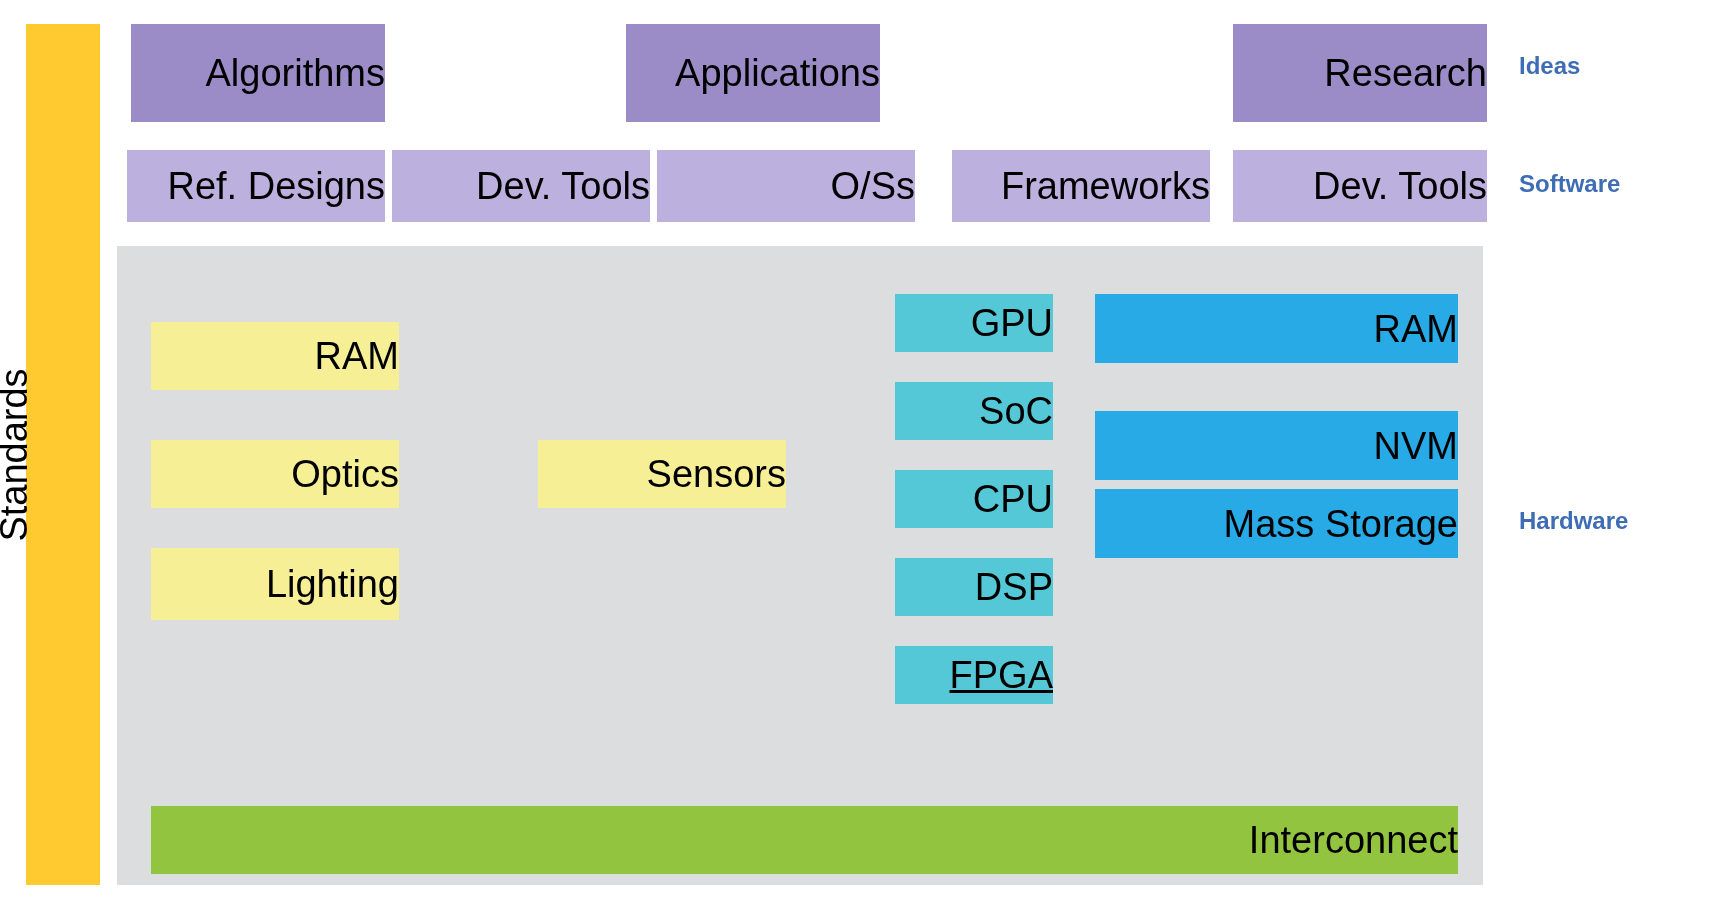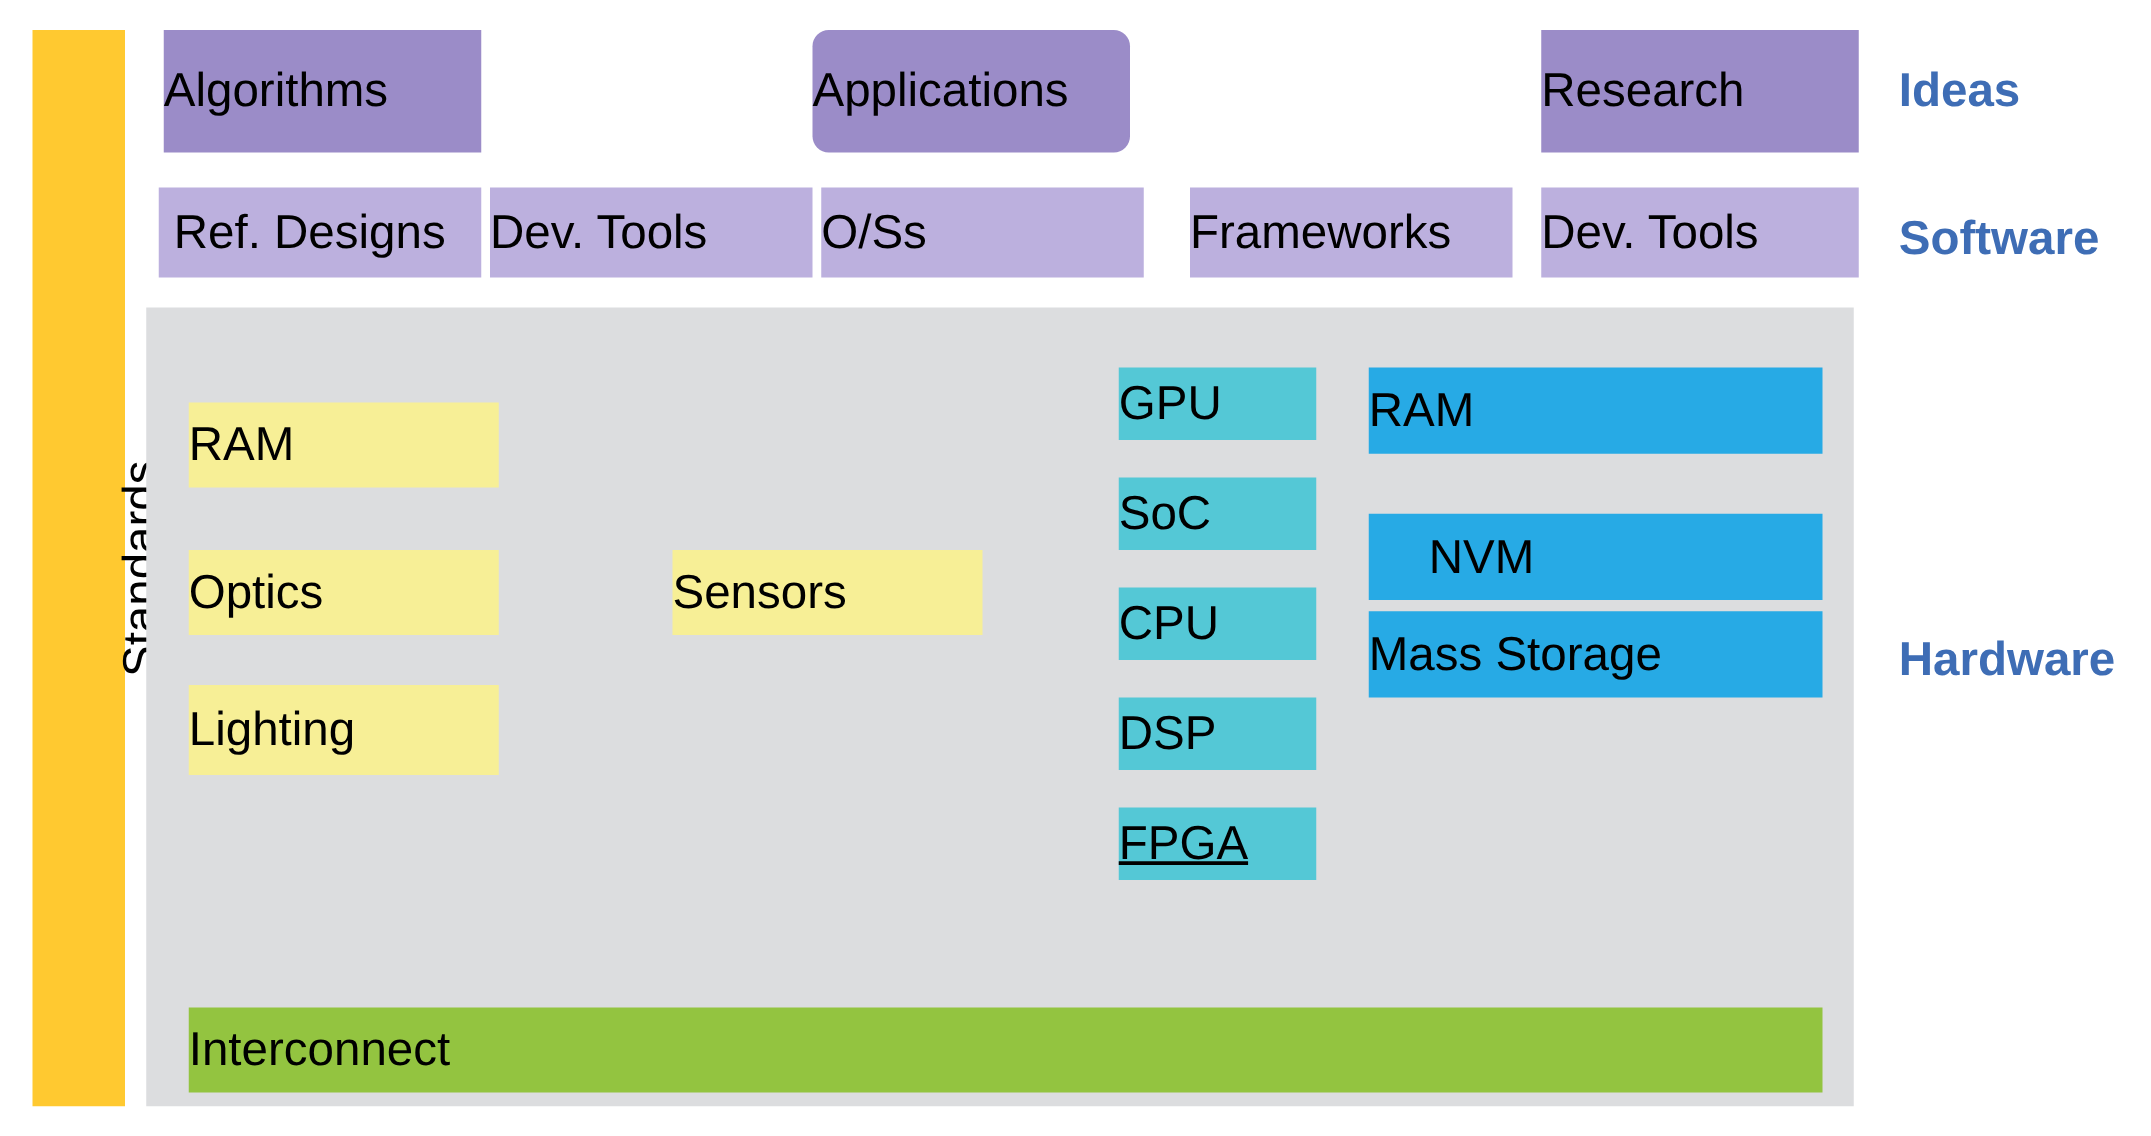--- a/index.html
+++ b/index.html
@@ -15,21 +15,21 @@
     width: 1721px;
     height: 909px;
     background: #ffffff;
     overflow: hidden;
   }
   .box {
     position: absolute;
     box-sizing: border-box;
     display: flex;
     align-items: center;
-    justify-content: flex-start;
+    justify-content: flex-end;
     color: #000000;
     font-size: 38px;
     font-weight: 400;
     line-height: 1;
     white-space: nowrap;
     letter-spacing: 0px;
   }
   
   .standards-bar {
     left: 26px;
@@ -78,40 +78,40 @@
   }
   
   .green-box {
     background: #93C440;
     margin-top: 41px;
   }
   
   .layer-label {
     position: absolute;
     color: #3E6DB5;
-    font-size: 38px;
+    font-size: 24px;
     font-weight: bold;
     white-space: nowrap;
     display: flex;
     align-items: center;
   }
 </style>
 </head>
 <body>
 
 <div id="stack">
 
   <div class="box standards-bar">
     <span class="vtext">Standards</span>
   </div>
 
   <div class="box ideas-box" style="left:131px; top:24px; width:254px;">
     <span>Algorithms</span>
   </div>
-  <div class="box ideas-box" style="left:650px; top:24px; width:254px;border-radius:13px;">
+  <div class="box ideas-box" style="left:626px; top:24px; width:254px;">
     <span>Applications</span>
   </div>
   <div class="box ideas-box" style="left:1233px; top:24px; width:254px;">
     <span>Research</span>
   </div>
 
   <div class="box software-box" style="left:127px; top:150px; width:258px;padding-left:12px;">
     <span>Ref. Designs</span>
   </div>
   <div class="box software-box" style="left:392px; top:150px; width:258px;">

